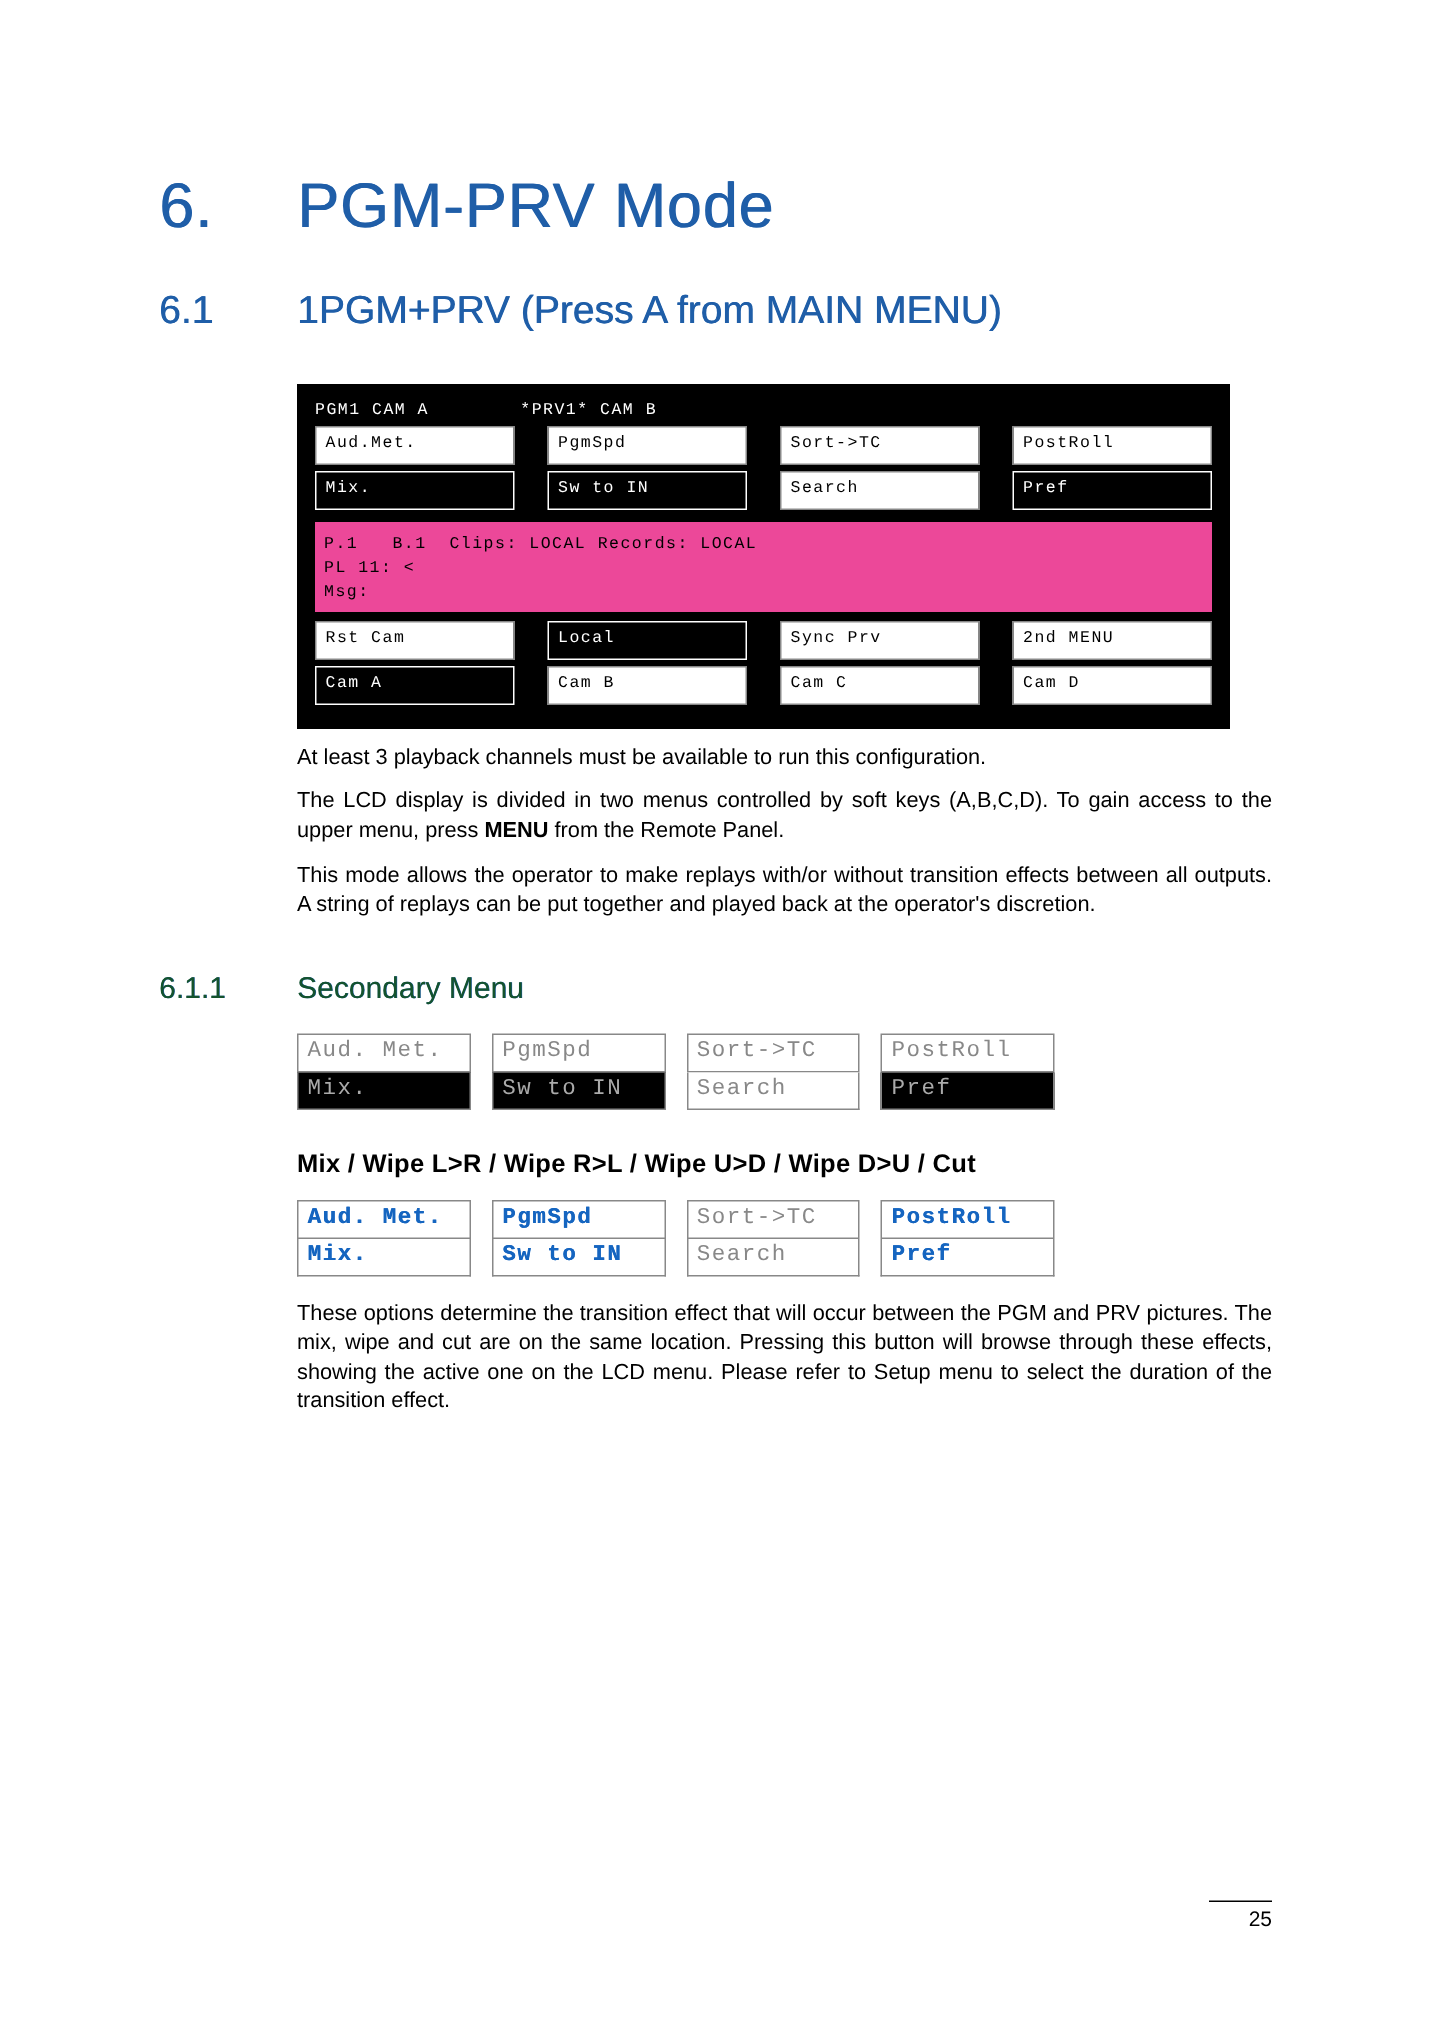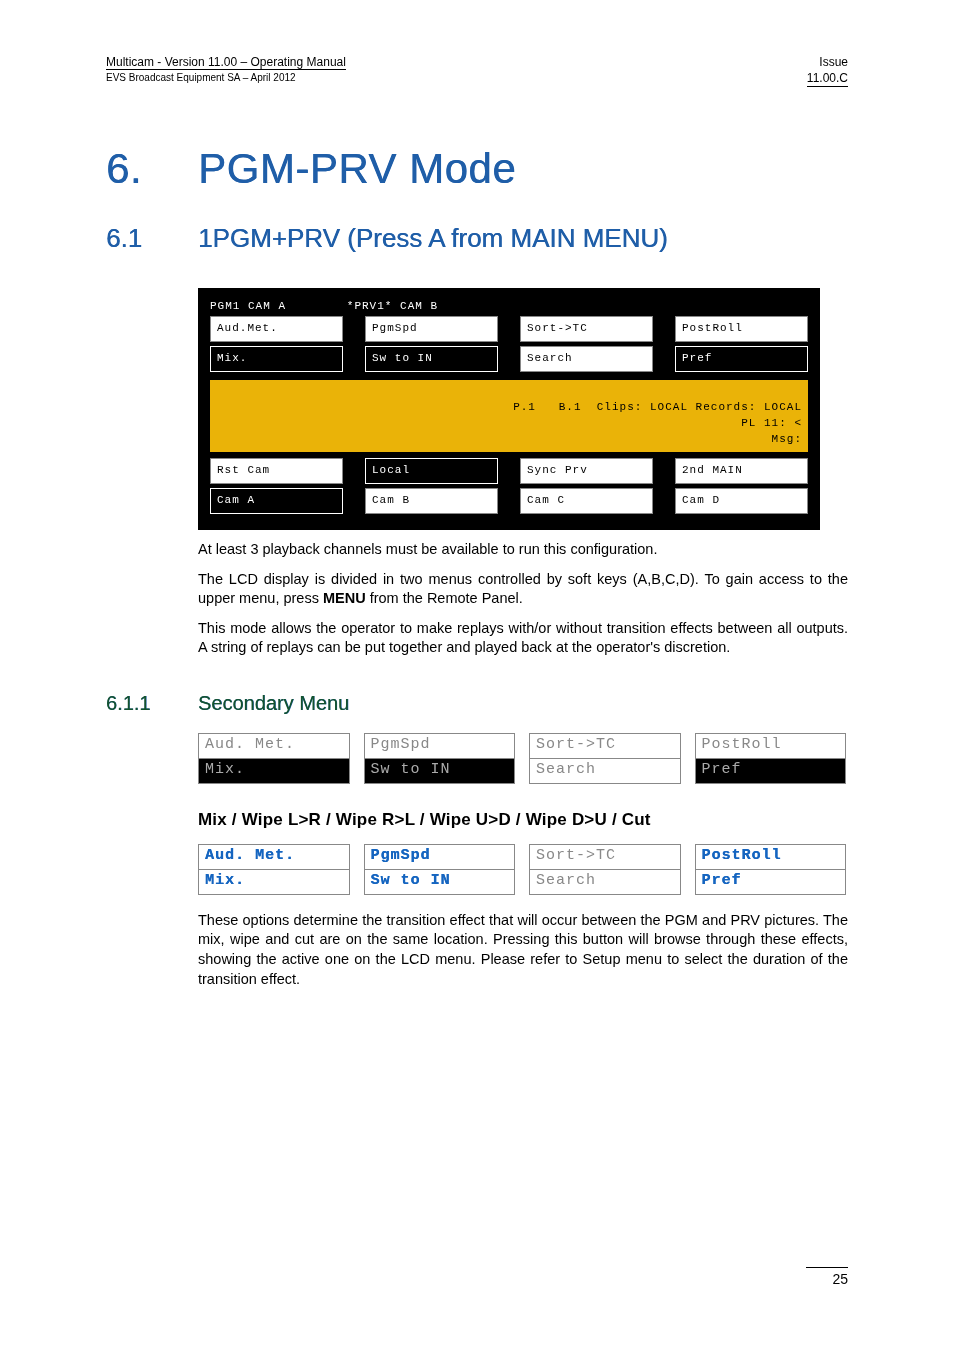--- a/index.html
+++ b/index.html
@@ -106,37 +106,36 @@
     color: #000;
     white-space: nowrap;
     overflow: hidden;
   }
   .softkey.inverse {
     background: #000;
     color: #fff;
     border-color: #fff;
   }
   .status-block {
-    background: #eab308;
-    color: #000;
-    padding: 20px 6px 4px 6px;
+    background: #ec4899;
+    color: #000;
+    padding: 8px 6px 4px 6px;
     margin: 8px 0 6px 0;
     line-height: 1.45;
     white-space: pre;
-    text-align: right;
   }
 
   
   .mini-panel {
     display: flex;
     gap: 14px;
     font-family: "Courier New", Courier, monospace;
     font-size: 15px;
     letter-spacing: 1px;
-    width: 648px;
+    width: 505px;
   }
   .mini-col { flex: 1 1 0; }
   .mini-cell {
     height: 24px;
     line-height: 22px;
     padding: 0 6px;
     border: 1px solid #888;
     background: #fff;
     color: #000;
     white-space: nowrap;
@@ -160,30 +159,20 @@
     width: 42px;
     margin-left: auto;
     margin-bottom: 3px;
   }
 </style>
 </head>
 <body>
 
 <div class="page">
 
-  <div class="header">
-    <div class="left">
-      <span class="hr-under">Multicam - Version 11.00 – Operating Manual</span>
-      <small>EVS Broadcast Equipment SA – April 2012</small>
-    </div>
-    <div class="right">
-      <div>Issue</div>
-      <div class="hr-under" style="display:inline-block">11.00.C</div>
-    </div>
-  </div>
 
   <h1 class="chapter-title">
     <span class="num">6.</span><span>PGM-PRV Mode</span>
   </h1>
 
   <h2 class="section-title">
     <span class="num">6.1</span><span>1PGM+PRV (Press A from MAIN MENU)</span>
   </h2>
 
   <div class="body-block">
@@ -205,21 +194,21 @@
       </div>
 
       <div class="status-block">P.1   B.1  Clips: LOCAL Records: LOCAL
 PL 11: &lt;
 Msg:</div>
 
       <div class="softkey-row">
         <div class="softkey">Rst Cam</div>
         <div class="softkey inverse">Local</div>
         <div class="softkey">Sync Prv</div>
-        <div class="softkey">2nd MAIN</div>
+        <div class="softkey">2nd MENU</div>
       </div>
       <div class="softkey-row">
         <div class="softkey inverse">Cam A</div>
         <div class="softkey">Cam B</div>
         <div class="softkey">Cam C</div>
         <div class="softkey">Cam D</div>
       </div>
     </div>
 
     <p class="para">At least 3 playback channels must be available to run this configuration.</p>

